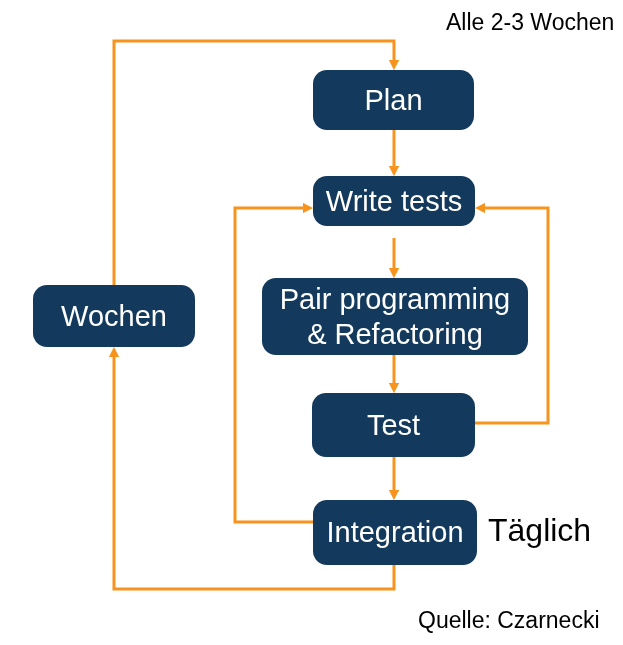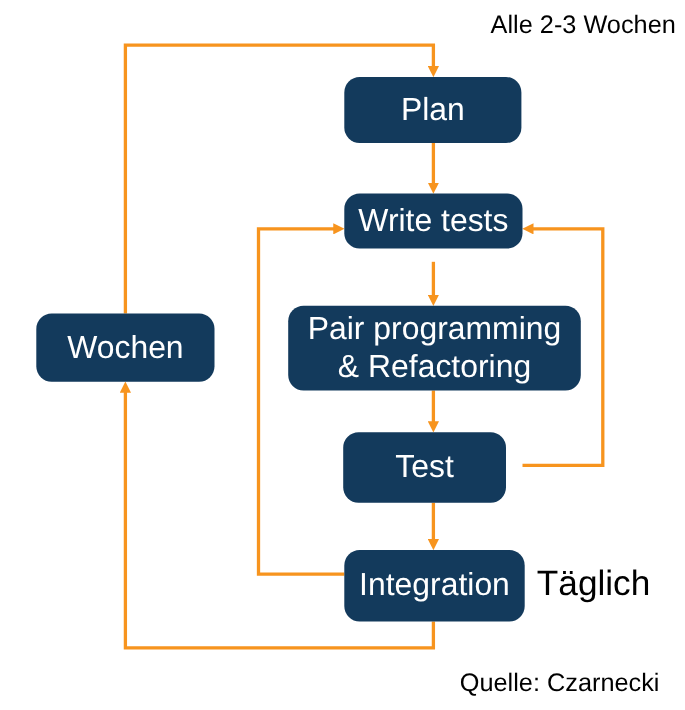--- a/index.html
+++ b/index.html
@@ -38,21 +38,21 @@
     align-items: center;
     justify-content: center;
     font-size: 29px;
     line-height: 1.2;
     text-align: center;
     white-space: nowrap;
   }
   .box-plan        { left: 313px; top: 70px;  width: 161px; height: 60px; }
   .box-write-tests { left: 313px; top: 176px; width: 162px; height: 50px; }
   .box-pair        { left: 262px; top: 278px; width: 266px; height: 77px; }
-  .box-test        { left: 312px; top: 393px; width: 148px; height: 64px; align-items: center; }
+  .box-test        { left: 312px; top: 393px; width: 163px; height: 64px; align-items: center; }
   .box-integration { left: 313px; top: 500px; width: 164px; height: 65px; }
   .box-release     { left: 33px;  top: 285px; width: 162px; height: 62px; }
   .lbl {
     position: absolute;
     color: var(--label_text, #000000);
     white-space: nowrap;
   }
   .lbl-cycle  { left: 404px; top: 9px;   font-size: 23px; margin-left: 42px; }
   .lbl-daily  { left: 488px; top: 512px; font-size: 32px; }
   .lbl-source { left: 418px; top: 607px; font-size: 23px; }

